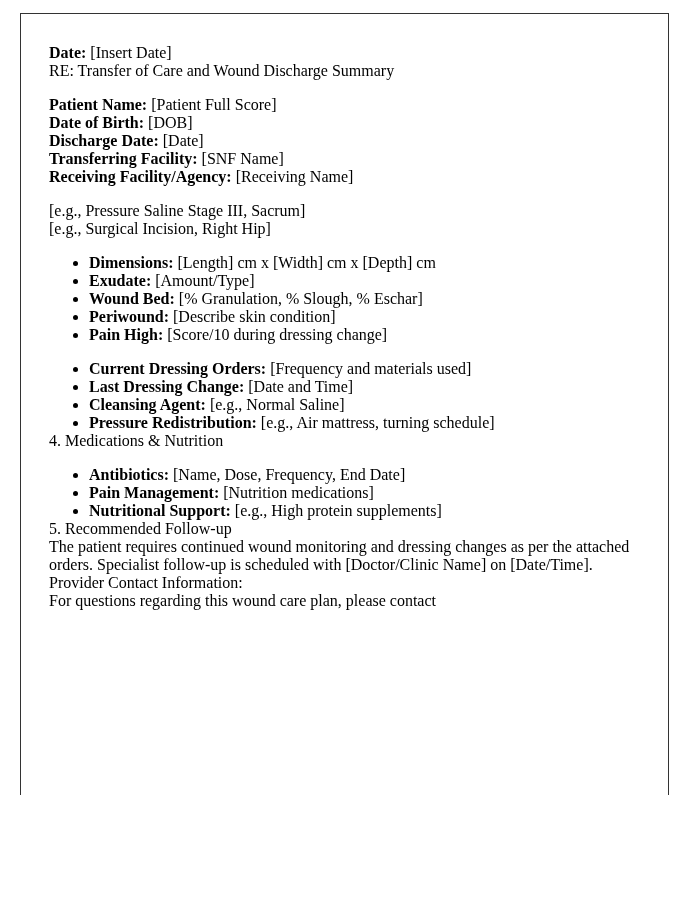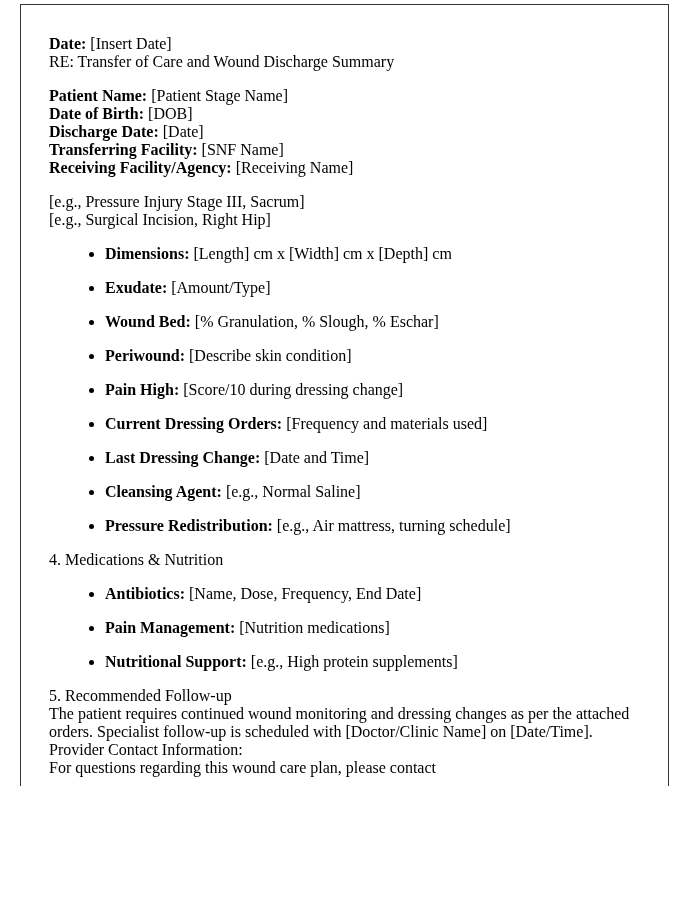--- a/index.html
+++ b/index.html
@@ -1,61 +1,61 @@
 <!DOCTYPE html>
 <html><head>
   <meta charset="utf-8">
   <style>
     html, body { margin: 0; padding: 0; background: #ffffff; }
     body { width: 700px; height: 900px; position: relative; overflow: hidden; }
     .page {
       position: absolute;
-      left: 20px; top: 4px;
+      left: 20px; top: 13px;
       width: 599px;
       height: 781px;
       border-top: 1px solid #333333;
       border-left: 1px solid #333333;
       border-right: 1px solid #333333;
       padding: 0 20px 0 28px;
       overflow: hidden;
       font-family: "Liberation Serif", serif;
       font-size: 16px;
       line-height: 18px;
       color: #000000;
     }
     .page p { margin: 0; }
     .block { margin-top: 16px; }
     .block.first { margin-top: 30px; }
     .h { font-weight: normal; }
     b { font-weight: bold; }
     ul { margin: 16px 0 0 0; padding-left: 40px; list-style: disc; }
-    li { margin: 16px; }
+    li { margin: 0; }
   </style>
 </head>
 <body>
 
 <div class="page">
 
   <p class="block first">
     <b>Date:</b>
     <span>[Insert Date]</span>
   </p>
 
   <p class="block h">RE: Transfer of Care and Wound Discharge Summary</p>
 
   <div class="block">
-    <p><b>Patient Name:</b> <span>[Patient Stage Name]</span></p>
+    <p><b>Patient Name:</b> <span>[Patient Full Score]</span></p>
     <p><b>Date of Birth:</b> <span>[DOB]</span></p>
     <p><b>Discharge Date:</b> <span>[Date]</span></p>
     <p><b>Transferring Facility:</b> <span>[SNF Name]</span></p>
     <p><b>Receiving Facility/Agency:</b> <span>[Receiving Name]</span></p>
   </div>
 
   <div class="block">
-    <p>[e.g., Pressure Injury Stage III, Sacrum]</p>
+    <p>[e.g., Pressure Saline Stage III, Sacrum]</p>
     <p>[e.g., Surgical Incision, Right Hip]</p>
   </div>
 
   <ul>
     <li><b>Dimensions:</b> <span>[Length] cm x [Width] cm x [Depth] cm</span></li>
     <li><b>Exudate:</b> <span>[Amount/Type]</span></li>
     <li><b>Wound Bed:</b> <span>[% Granulation, % Slough, % Eschar]</span></li>
     <li><b>Periwound:</b> <span>[Describe skin condition]</span></li>
     <li><b>Pain High:</b> <span>[Score/10 during dressing change]</span></li>
   </ul>

